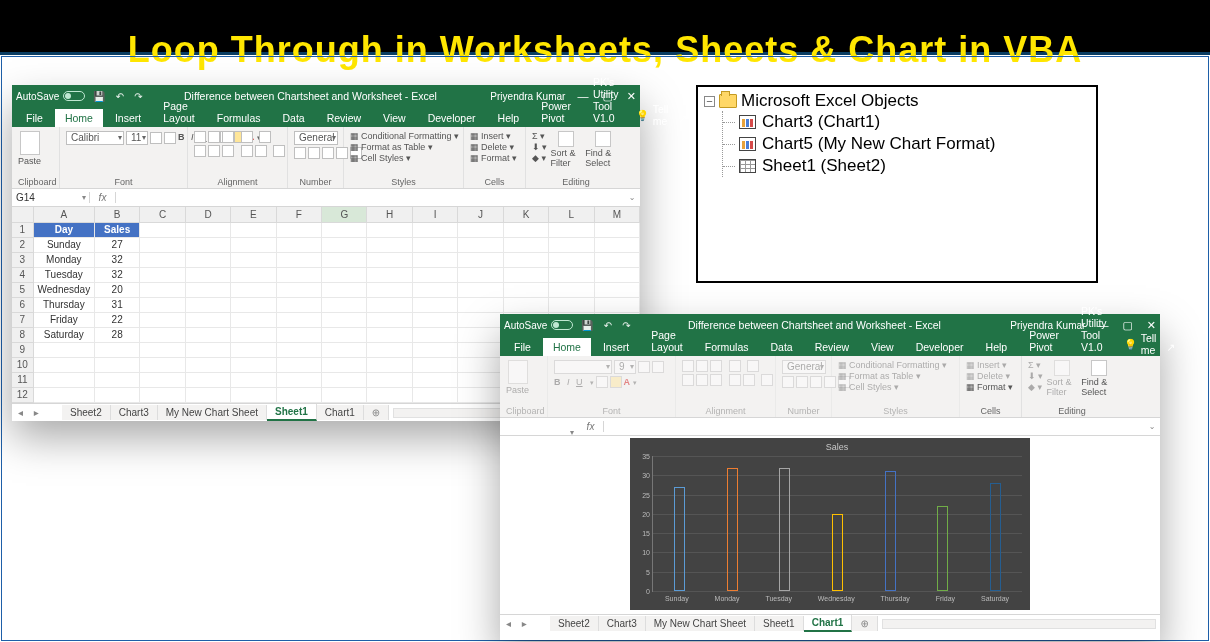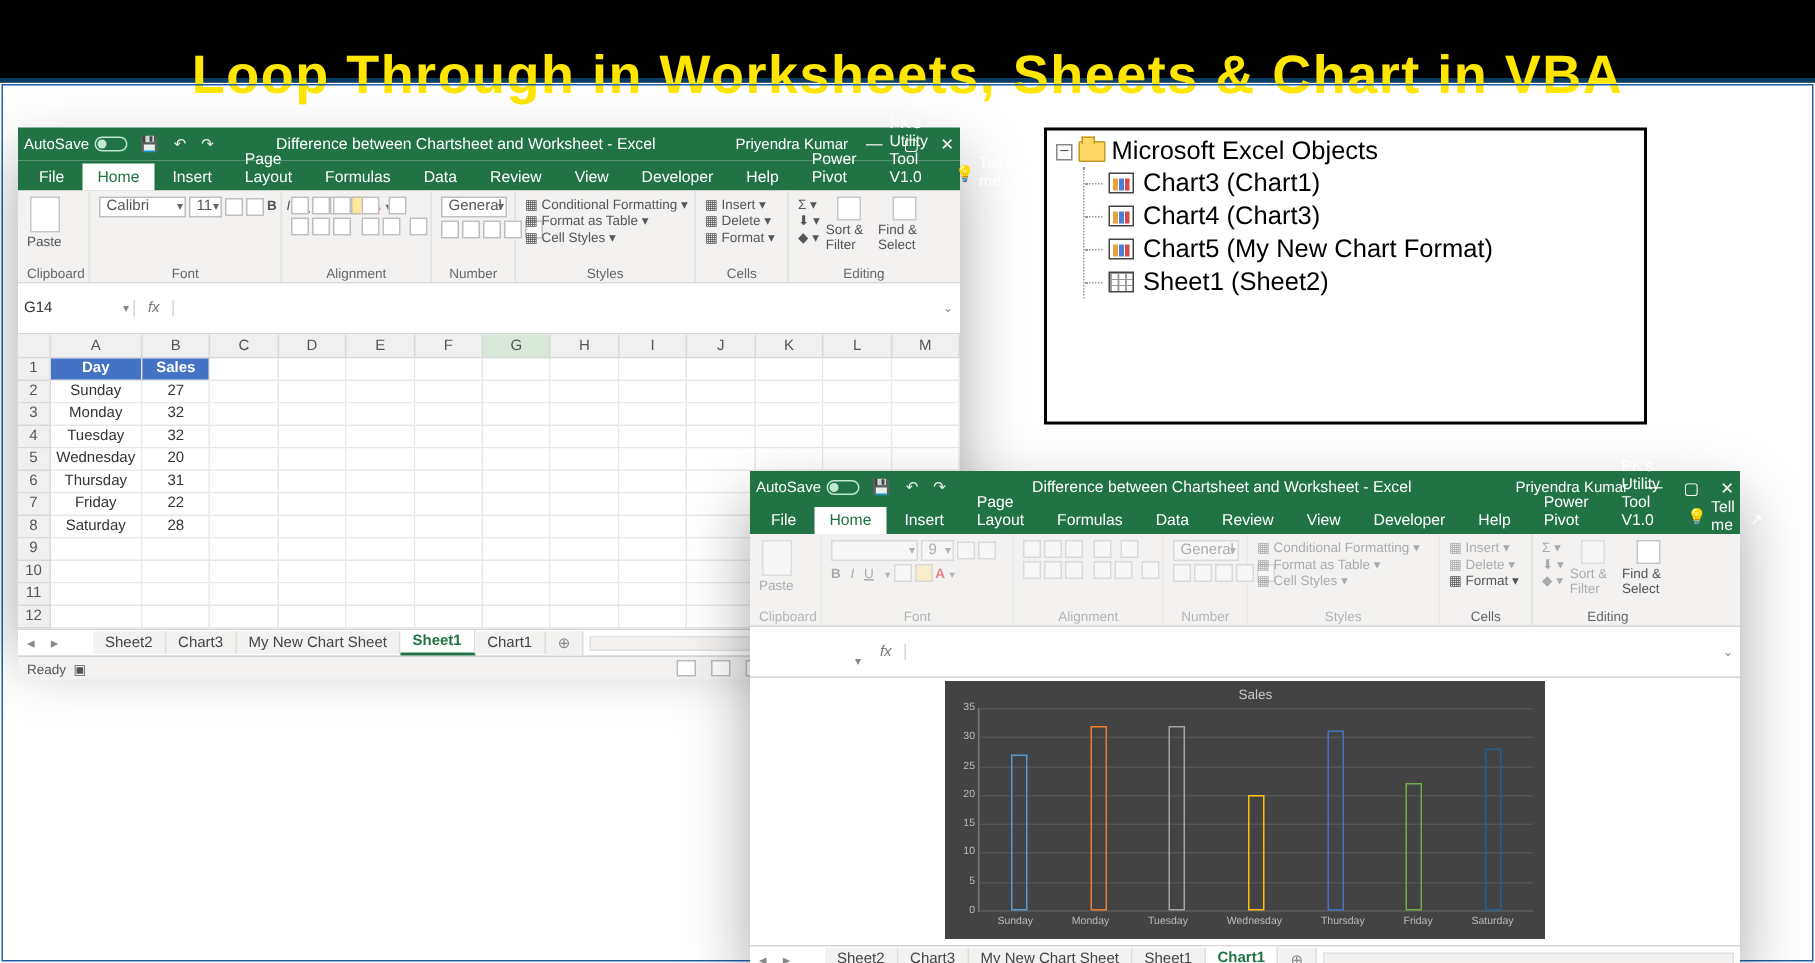--- a/index.html
+++ b/index.html
@@ -42,21 +42,21 @@
 .rib-btn.big .icn { width: 20px; height: 24px; }
 .rib-mini { display: flex; flex-direction: column; gap: 1px; font-size: 9px; }
 .rib-mini div { white-space: nowrap; }
 .font-row { display: flex; align-items: center; gap: 2px; }
 .font-box { border: 1px solid #bfbfbf; background:#fff; height: 14px; padding: 0 10px 0 4px; font-size: 10px; line-height: 12px; position:relative; }
 .font-box::after { content:"▾"; position:absolute; right:1px; top:0; font-size:8px; color:#666;}
 .sq { width:12px; height:12px; border:1px solid #bfbfbf; background:#fff; display:inline-block; }
 .tri::after { content:"▾"; font-size:7px; color:#666; margin-left:1px;}
 .disabled { opacity: .45; }
 
-.namebox-row { display: flex; align-items: center; border-bottom: 1px solid #d6d6d6; height: 34px; background:#fff; }
+.namebox-row { display: flex; align-items: center; border-bottom: 1px solid #d6d6d6; height: 18px; background:#fff; }
 .namebox { width: 78px; border-right: 1px solid #d6d6d6; font-size: 10px; padding-left: 4px; position:relative; }
 .namebox::after{content:"▾"; position:absolute; right:3px; top:1px; font-size:8px; color:#888;}
 .fx { width: 26px; text-align: center; font-style: italic; color:#777; border-right: 1px solid #d6d6d6; }
 .formula { flex:1; }
 .fcollapse { width: 16px; text-align:center; color:#888; font-size:8px; }
 
 
 .grid { position: relative; font-size: 10px; }
 .gh-row { display:flex; height:16px; background:#f0f0f0; }
 .gh-corner { width:22px; border:1px solid #d9d9d9; border-top:none; border-left:none; background:#f0f0f0;}
@@ -120,24 +120,20 @@
       <span class="folder"></span>
       <span>Microsoft Excel Objects</span>
     </div>
     <div class="tree-children" id="tree-children">
         <div class="tree-item">
           <span class="icn-chart"></span>
           <span>Chart3 (Chart1)</span>
         </div>
         <div class="tree-item">
           <span class="icn-chart"></span>
-          <span>Chart4 (Chart3)</span>
-        </div>
-        <div class="tree-item">
-          <span class="icn-chart"></span>
           <span>Chart5 (My New Chart Format)</span>
         </div>
         <div class="tree-item">
           <span class="icn-sheet"></span>
           <span>Sheet1 (Sheet2)</span>
         </div>
       </div>
   </div>
 
   <div class="excel-win win1">
@@ -455,32 +451,20 @@
             <div class="g-c"></div>
             <div class="g-c"></div>
           </div>
         </div>
     </div>
     <div class="sheettabs-row">
       <div class="nav">◂ ▸</div>
       <div id="w1-sheets" style="display:contents"><div class="stab">Sheet2</div><div class="stab">Chart3</div><div class="stab">My New Chart Sheet</div><div class="stab active">Sheet1</div><div class="stab">Chart1</div></div>
       <div class="stab add">⊕</div>
       <div class="scroll-h"></div>
-    </div>
-    <div class="statusbar">
-      <span>Ready</span>&nbsp;&nbsp;<span>▣</span>
-      <div class="right">
-        <span class="viewbtn"></span>
-        <span class="viewbtn"></span>
-        <span class="viewbtn"></span>
-        <span>−</span>
-        <span class="zoom-slider"></span>
-        <span>+</span>
-        <span>100%</span>
-      </div>
     </div>
   </div>
 
   <div class="excel-win win2">
     <div class="titlebar">
       <div class="autosave">
           <span>AutoSave</span>
           <span class="pill"></span>
         </div>
       <div class="qat">

